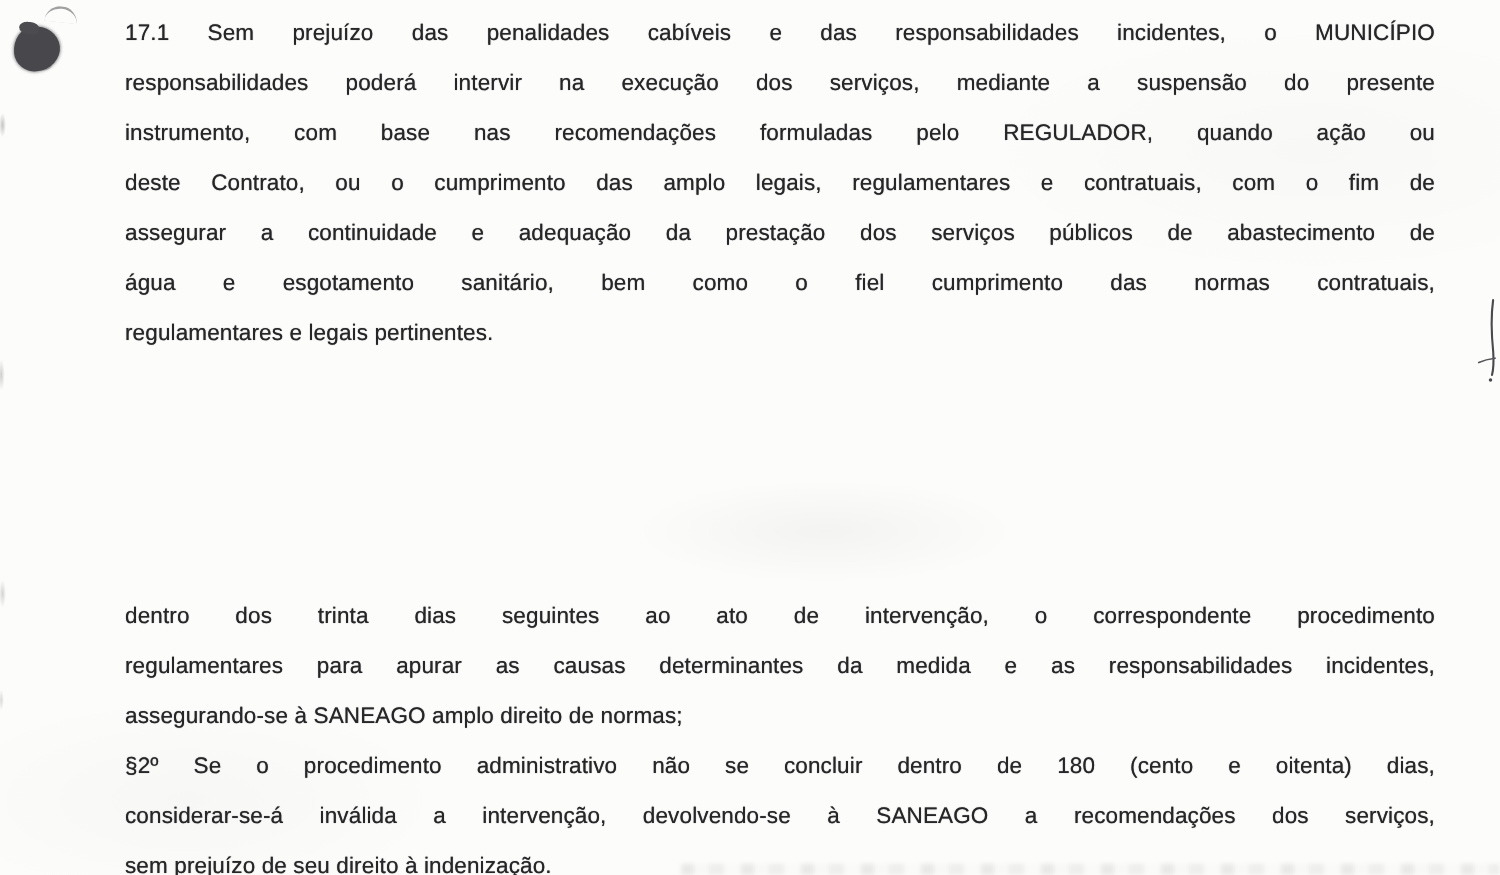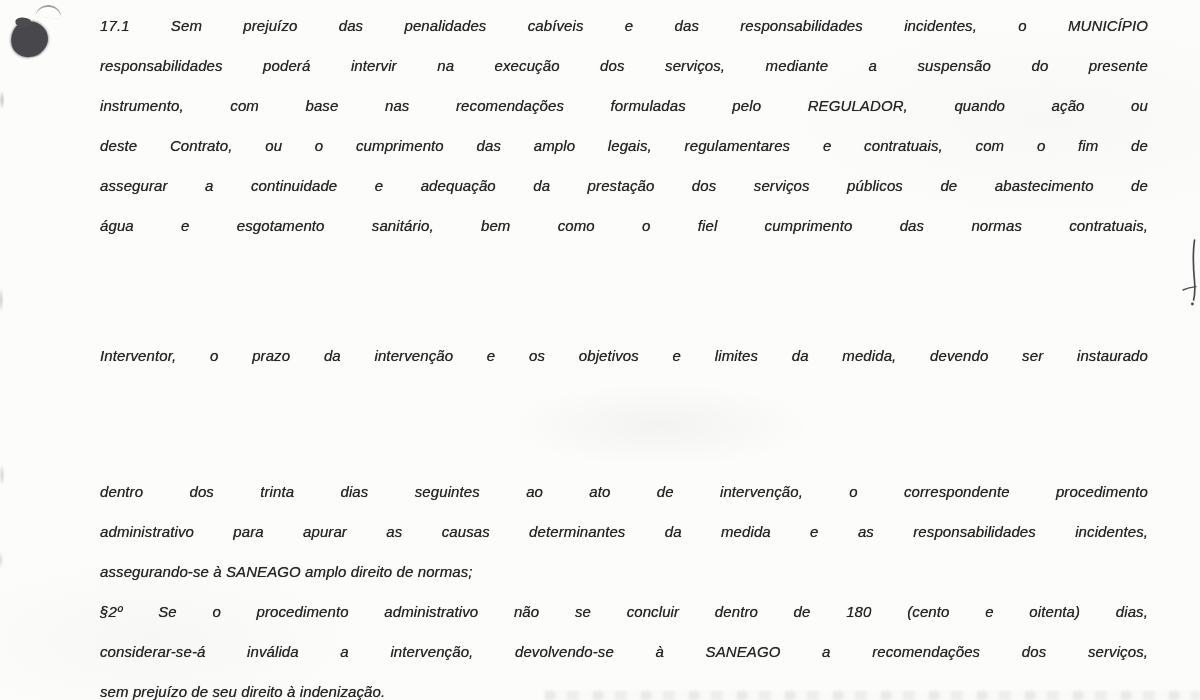--- a/index.html
+++ b/index.html
@@ -13,24 +13,23 @@
     background:
       radial-gradient(ellipse 220px 60px at 660px 425px, rgba(0,0,0,0.035), rgba(0,0,0,0) 70%),
       radial-gradient(ellipse 300px 120px at 150px 640px, rgba(0,0,0,0.02), rgba(0,0,0,0) 70%),
       radial-gradient(ellipse 400px 150px at 1050px 120px, rgba(0,0,0,0.015), rgba(0,0,0,0) 70%),
       #fcfcfb;
     overflow: hidden;
   }
   
   .para {
     position: absolute; left: 100px; width: 1048px;
-    font-size: 15px; color: #262628;
+    font-size: 18px; color: #262628;
     text-shadow: 0 0 0.7px rgba(20,20,22,0.75);
     letter-spacing: 0.1px;
-    font-style: italic;
   }
   .tline { height: 40px; line-height: 40px; white-space: nowrap; }
   .tline.just { white-space: normal; text-align: justify; text-align-last: justify; }
   .tline.end  { text-align: left; }
   .p1 { top: 6px; }
   .p2 { top: 336px; }
   .p3 { top: 472px; }
   .p4 { top: 576px; margin-top: 16px; }
 
   
@@ -80,27 +79,27 @@
   <div class="ink-blot"></div>
   <div class="arc-mark"></div>
 
   <div class="para p1">
       <div class="tline just">17.1 Sem prejuízo das penalidades cabíveis e das responsabilidades incidentes, o MUNICÍPIO</div>
       <div class="tline just">responsabilidades poderá intervir na execução dos serviços, mediante a suspensão do presente</div>
       <div class="tline just">instrumento, com base nas recomendações formuladas pelo REGULADOR, quando ação ou</div>
       <div class="tline just">deste Contrato, ou o cumprimento das amplo legais, regulamentares e contratuais, com o fim de</div>
       <div class="tline just">assegurar a continuidade e adequação da prestação dos serviços públicos de abastecimento de</div>
       <div class="tline just">água e esgotamento sanitário, bem como o fiel cumprimento das normas contratuais,</div>
+      <div class="tline end">regulamentares e legais pertinentes.</div>
     </div>
   <div class="para p2">
-      <div class="tline just">Interventor, o prazo da intervenção e os objetivos e limites da medida, devendo ser instaurado</div>
     </div>
   <div class="para p3">
       <div class="tline just">dentro dos trinta dias seguintes ao ato de intervenção, o correspondente procedimento</div>
-      <div class="tline just">administrativo para apurar as causas determinantes da medida e as responsabilidades incidentes,</div>
+      <div class="tline just">regulamentares para apurar as causas determinantes da medida e as responsabilidades incidentes,</div>
       <div class="tline end">assegurando-se à SANEAGO amplo direito de normas;</div>
     </div>
   <div class="para p4">
       <div class="tline just">§2º Se o procedimento administrativo não se concluir dentro de 180 (cento e oitenta) dias,</div>
       <div class="tline just">considerar-se-á inválida a intervenção, devolvendo-se à SANEAGO a recomendações dos serviços,</div>
       <div class="tline end">sem prejuízo de seu direito à indenização.</div>
     </div>
 
   <svg class="pen-stroke" viewBox="0 0 20 72" xmlns="http://www.w3.org/2000/svg">
     <path d="M14.5 2 C 12.8 14, 13.2 30, 14.6 44 C 15.1 52, 14.6 58, 13.6 62" fill="none" stroke="#4a4a4e" stroke-width="1.7" stroke-linecap="round"></path>

